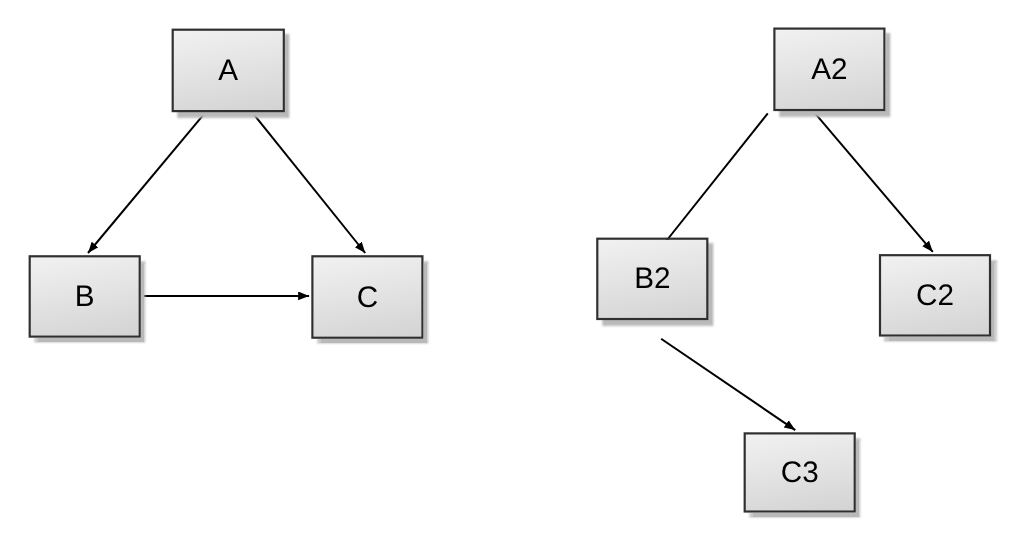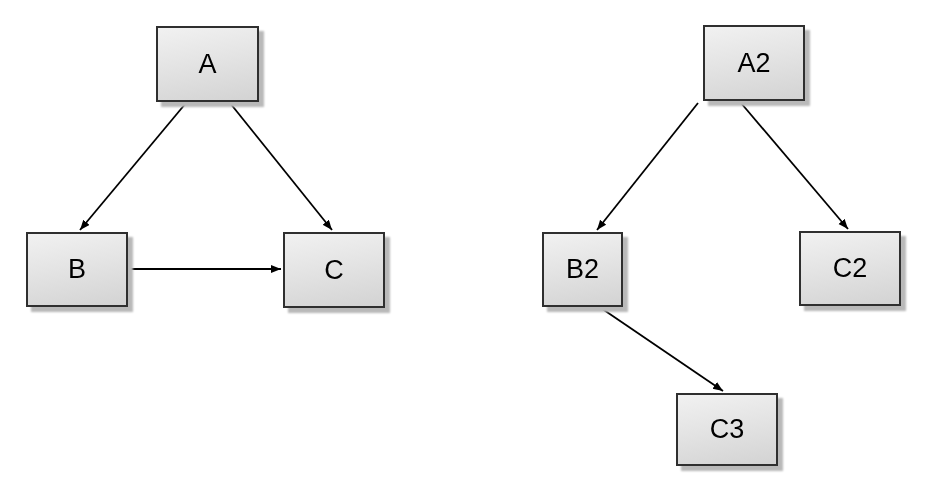--- a/index.html
+++ b/index.html
@@ -65,21 +65,21 @@
       </div>
       <div class="node" style="left: 26px; top: 232px; width: 102px; height: 75px;">
         <span class="node-label">B</span>
       </div>
       <div class="node" style="left: 283px; top: 232px; width: 102px; height: 76px;">
         <span class="node-label">C</span>
       </div>
       <div class="node" style="left: 669px; top: 25px; width: 102px; height: 76px; margin-left: 34px;">
         <span class="node-label">A2</span>
       </div>
-      <div class="node" style="left: 542px; top: 232px; width: 81px; height: 75px;">
+      <div class="node" style="left: 542px; top: 216px; width: 102px; height: 75px;">
         <span class="node-label">B2</span>
       </div>
       <div class="node" style="left: 799px; top: 231px; width: 102px; height: 75px;">
         <span class="node-label">C2</span>
       </div>
       <div class="node" style="left: 676px; top: 393px; width: 102px; height: 73px;">
         <span class="node-label">C3</span>
       </div>
     </div>
 </div>

